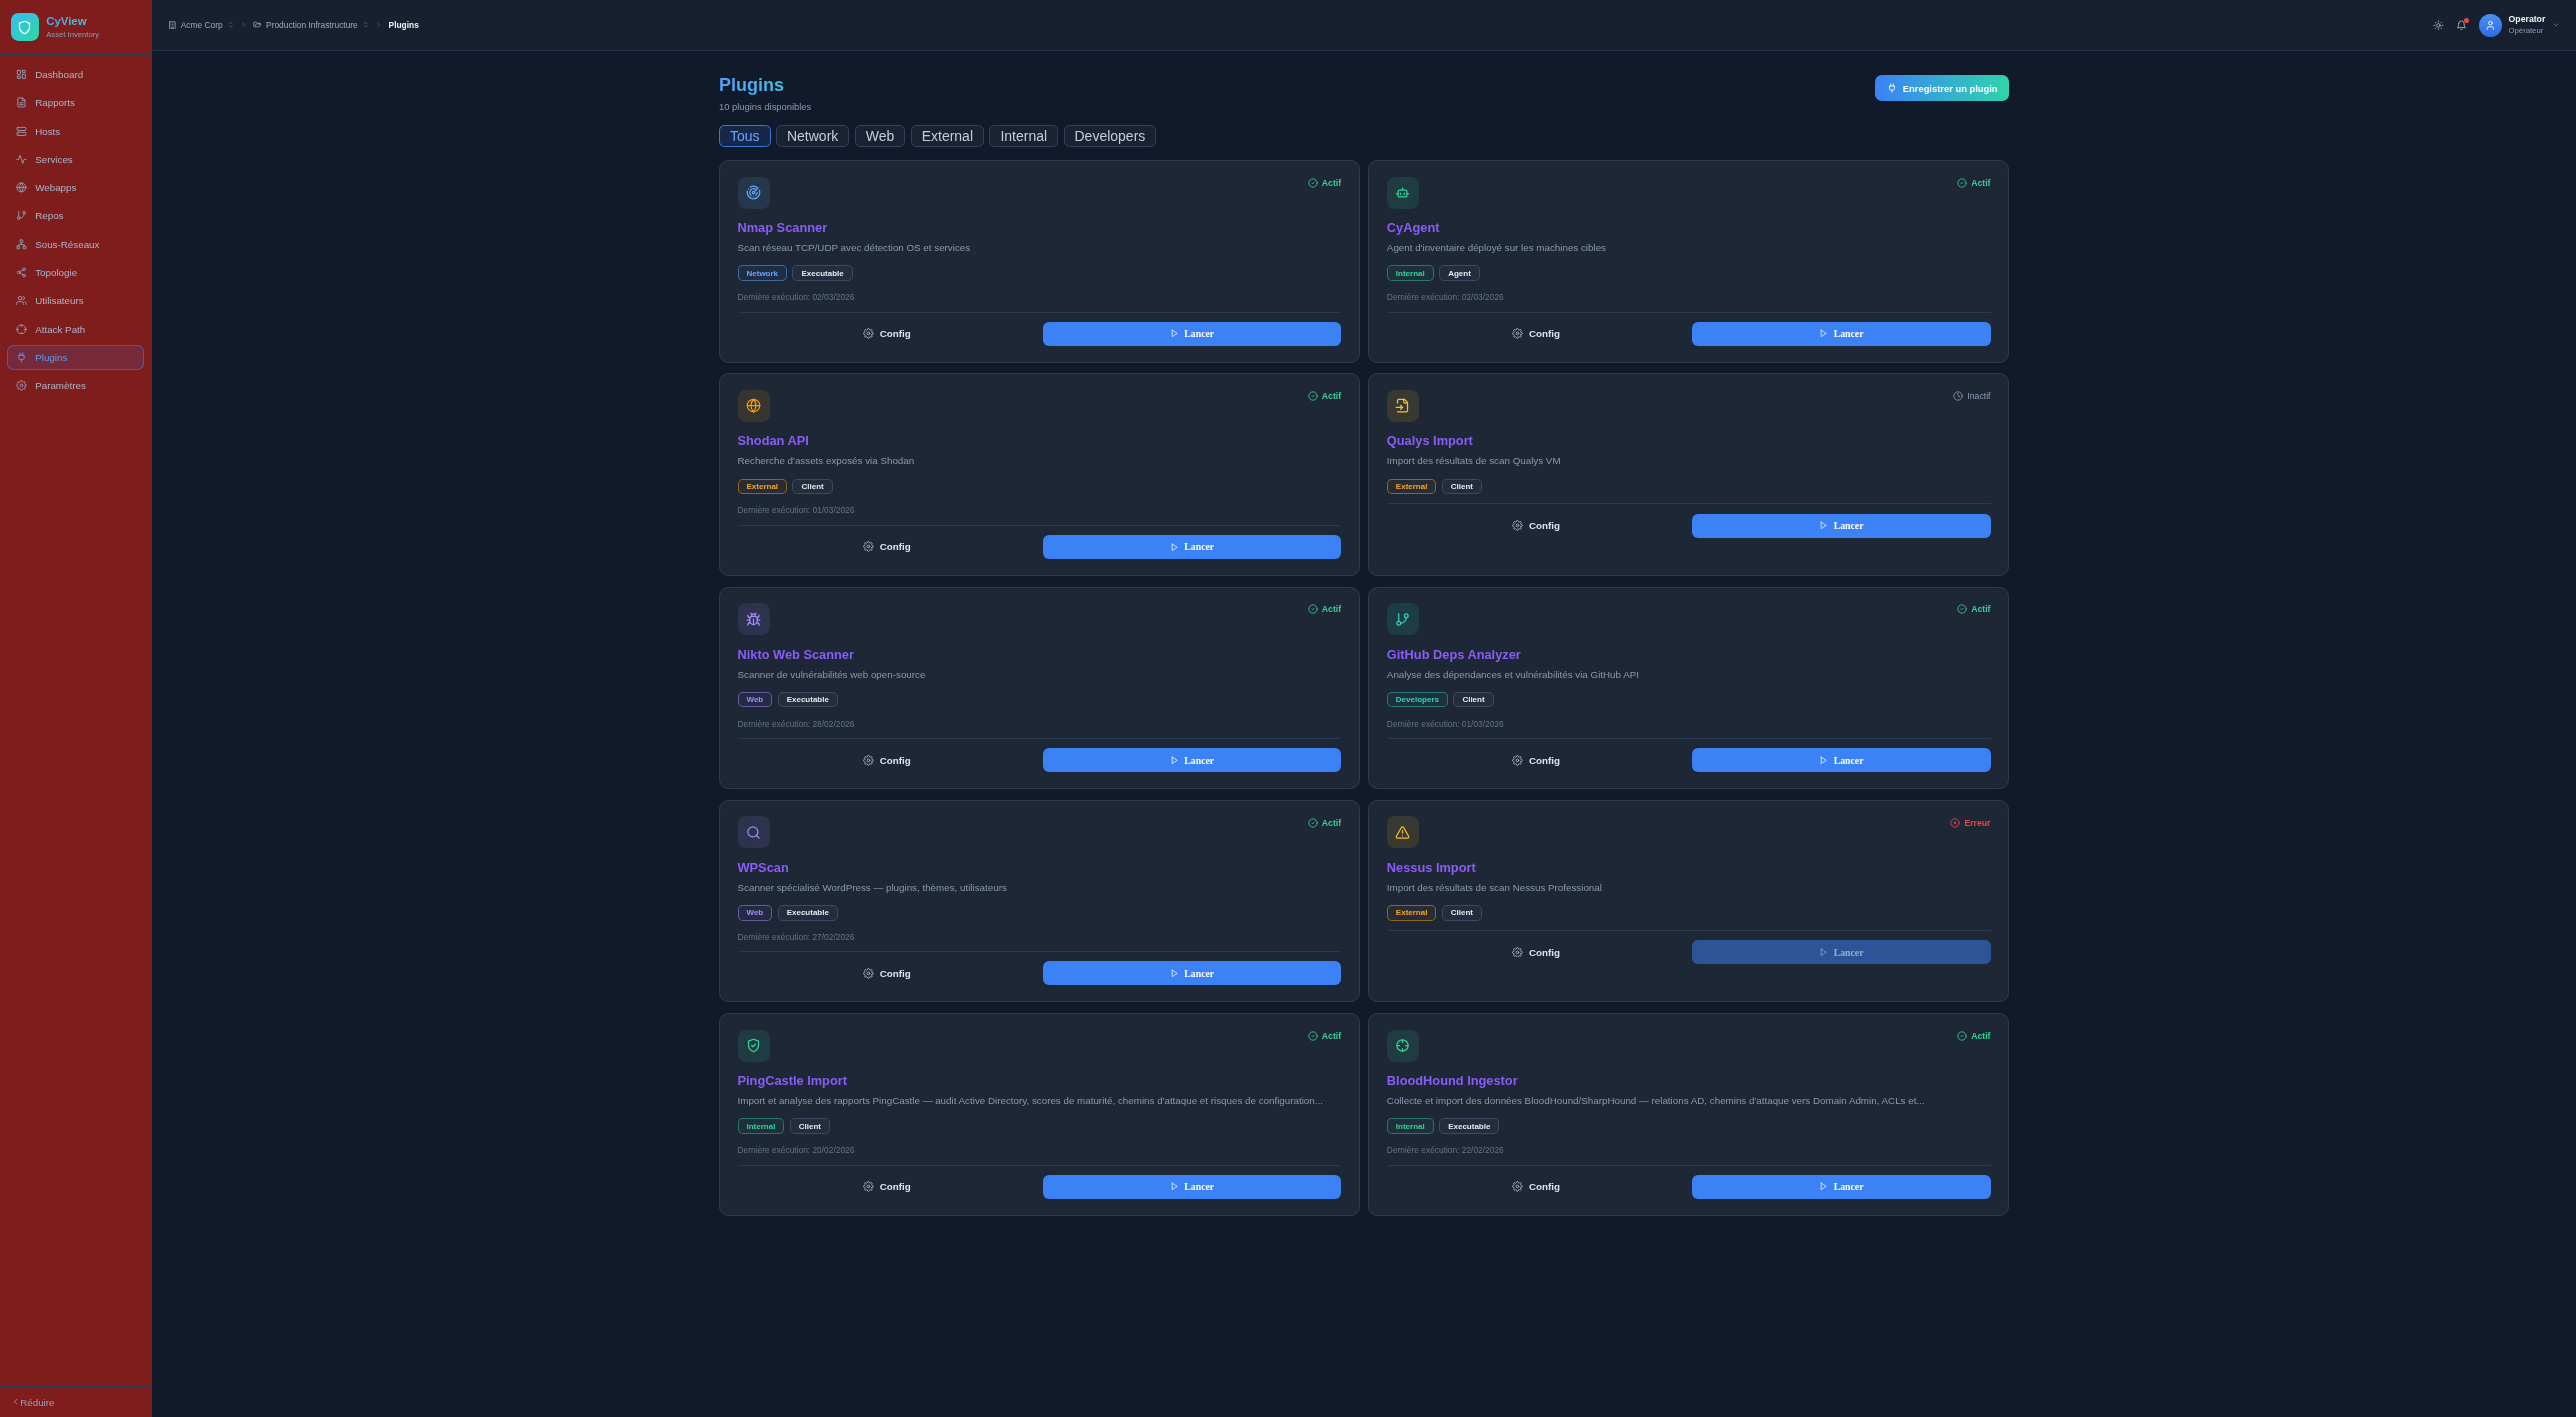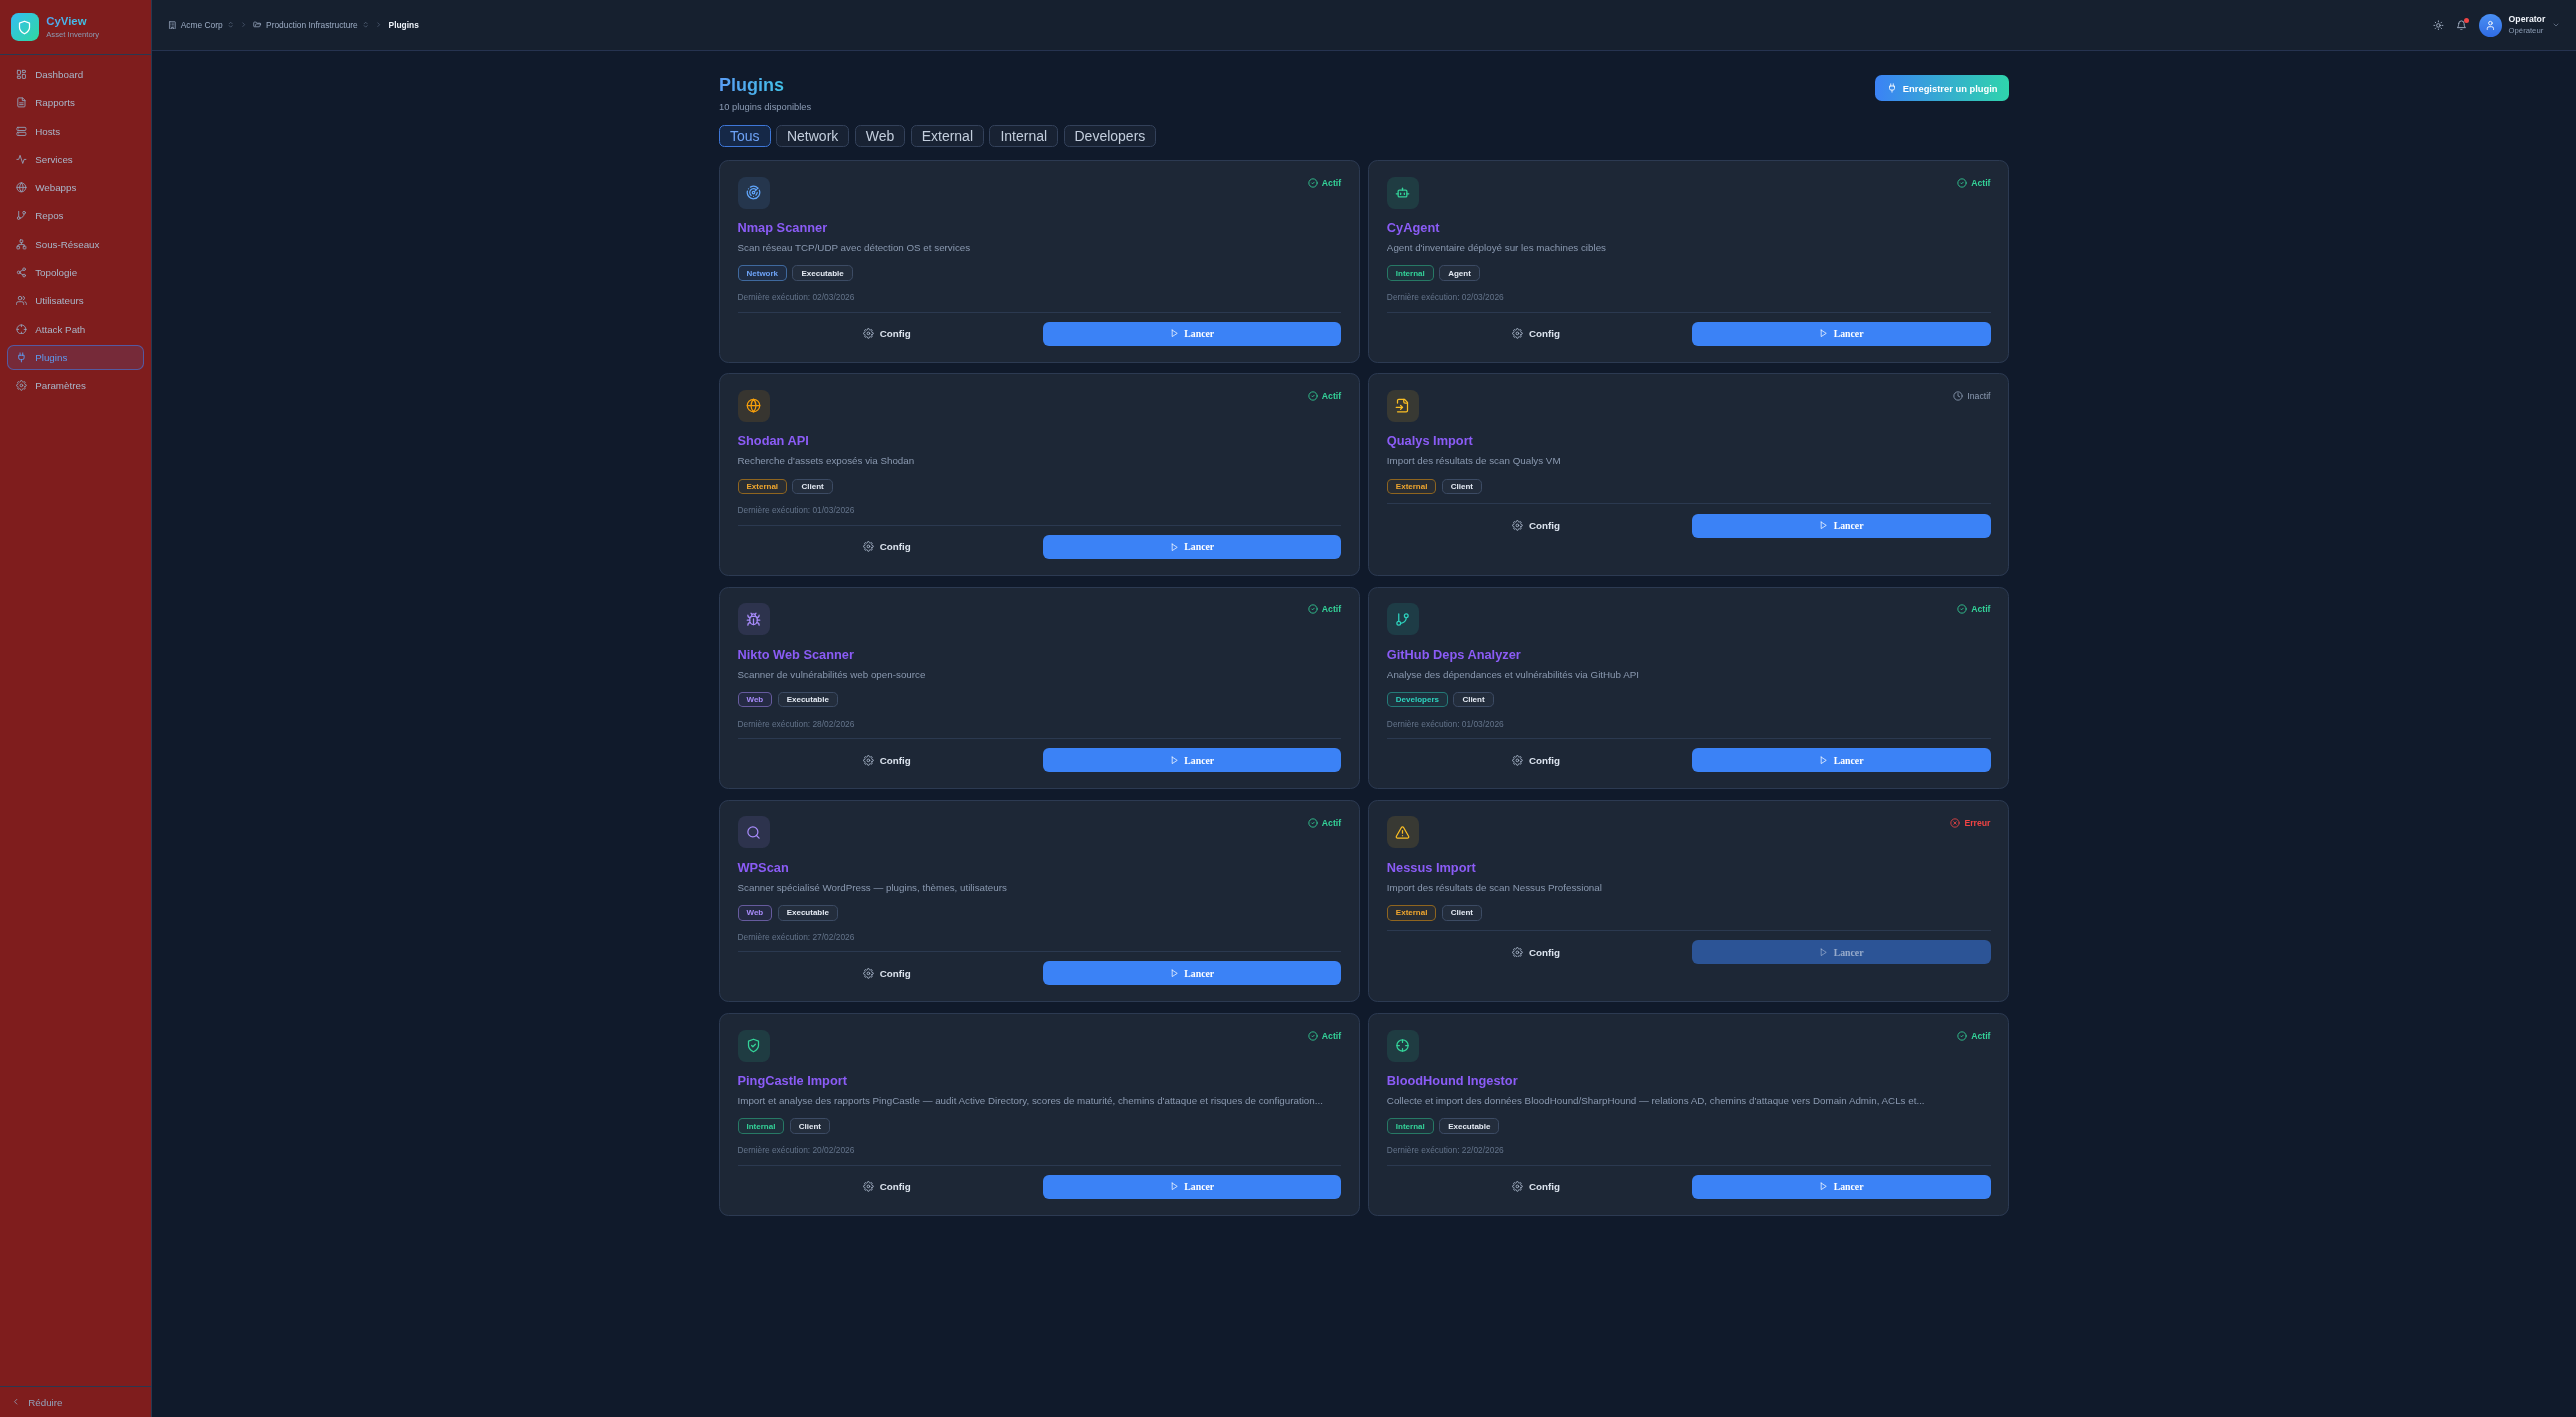--- a/index.html
+++ b/index.html
@@ -19,21 +19,21 @@
   .brand-logo { width:28px; height:28px; min-width:28px; border-radius:7.4px; background:linear-gradient(135deg,#34bdf5,#2fd89f); display:flex; align-items:center; justify-content:center; color:#fff; }
   .brand-logo svg { width:15px; height:15px; }
   .brand-name { font-size:11.4px; font-weight:bold; background:linear-gradient(90deg,#53a8f4,#35cfe3); -webkit-background-clip:text; background-clip:text; color:transparent; line-height:1.1; }
   .brand-tagline { font-size:7.7px; color:#8c9cb4; margin-top:2px; }
   .nav { flex:1; padding:6.7px 6.7px; }
   .nav-item { display:flex; align-items:center; gap:8px; height:25.6px; padding:0 8.7px; border-radius:6.7px; color:#a9b7ca; font-size:9.8px; margin-bottom:2.7px; border:0.7px solid transparent; cursor:pointer; }
   .nav-item svg { width:10.8px; height:10.8px; min-width:10.8px; color:#93a3ba; }
   .nav-item.active { background:rgba(59,130,246,.13); border-color:rgba(59,130,246,.55); color:#5d9bf3; }
   .nav-item.active svg { color:#5d9bf3; }
   .sidebar-footer { border-top:0.7px solid #2a3850; padding:9.4px 10.8px; }
-  .collapse-btn { display:flex; align-items:center; gap:8px; color:#93a3ba; font-size:9.8px; cursor:pointer; }
+  .collapse-btn { display:flex; align-items:center; color:#93a3ba; font-size:9.8px; cursor:pointer; }
   .collapse-btn svg { width:9.4px; height:9.4px; }
 
   
   .main { flex:1; display:flex; flex-direction:column; min-width:0; background:#101a2b; }
   .topbar { height:51px; min-height:34px; background:#16202f; border-bottom:0.7px solid #263350; display:flex; align-items:center; justify-content:space-between; padding:0 16px; }
   .breadcrumb { display:flex; align-items:center; gap:6px; font-size:8.4px; color:#9cacc4; }
   .crumb { display:flex; align-items:center; gap:4px; cursor:pointer; }
   .crumb svg.type-ic { width:8.7px; height:8.7px; }
   .crumb svg.updown { width:7.4px; height:7.4px; color:#64748b; }
   .crumb.current { color:#eef3fa; font-weight:bold; }

